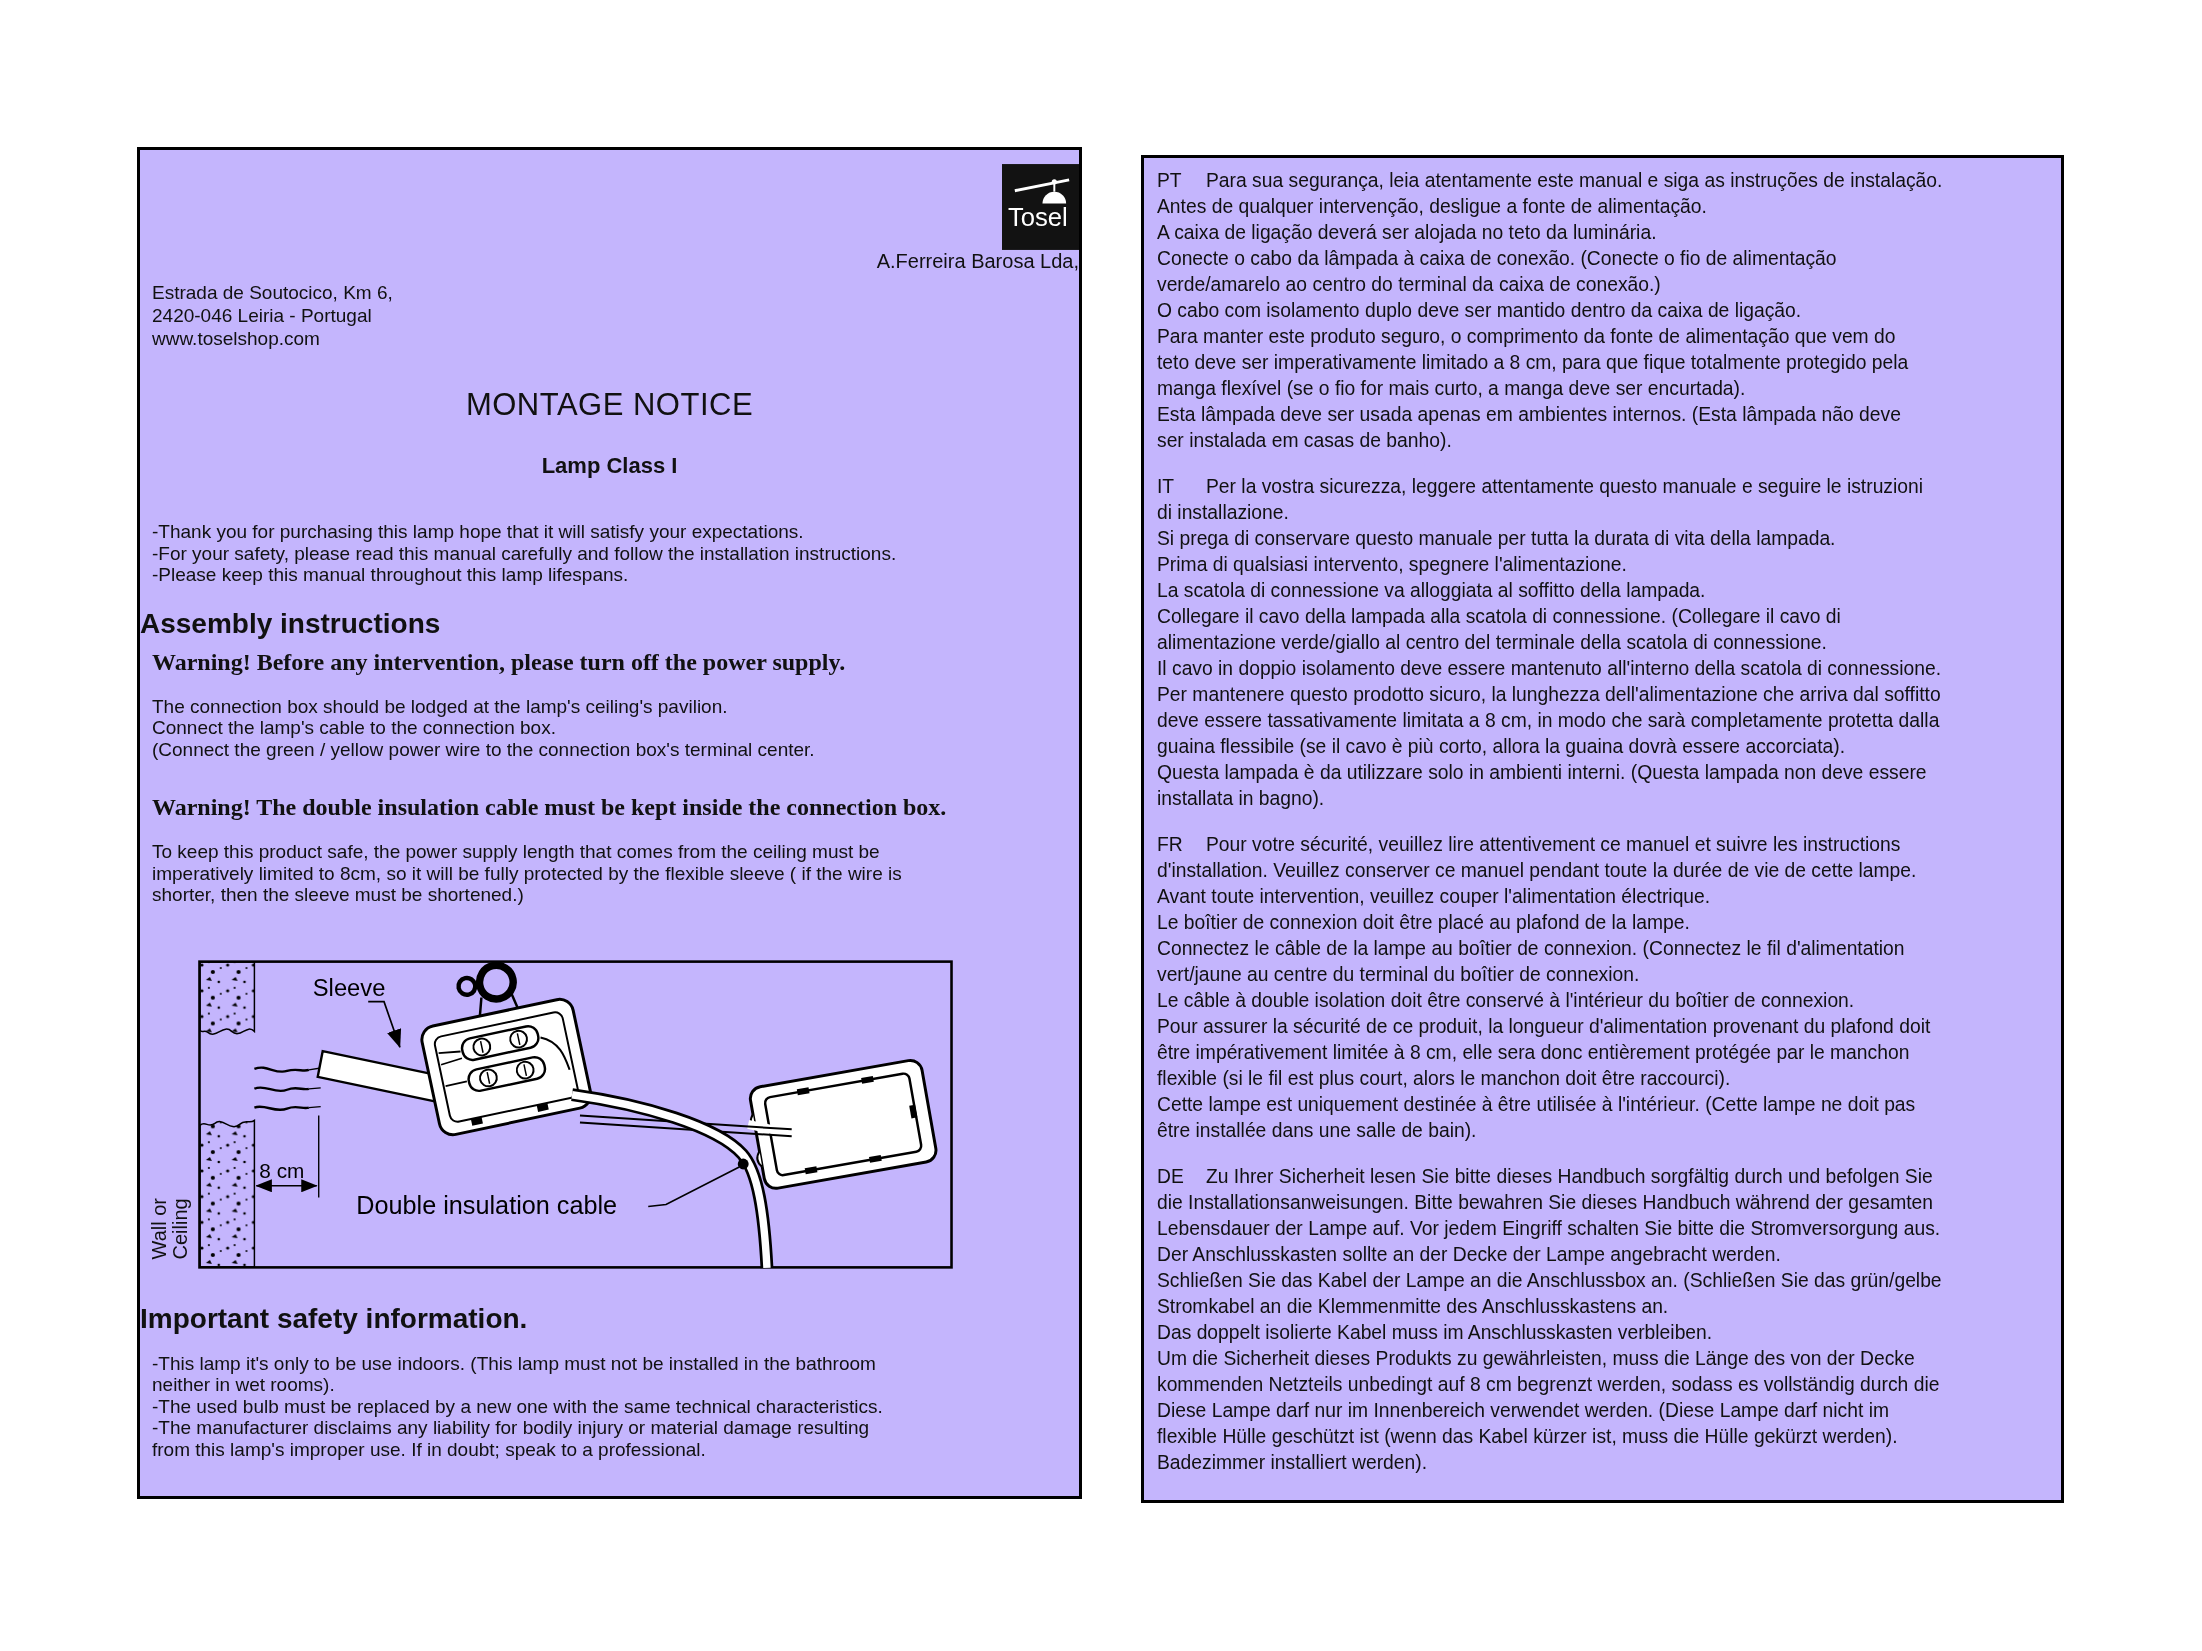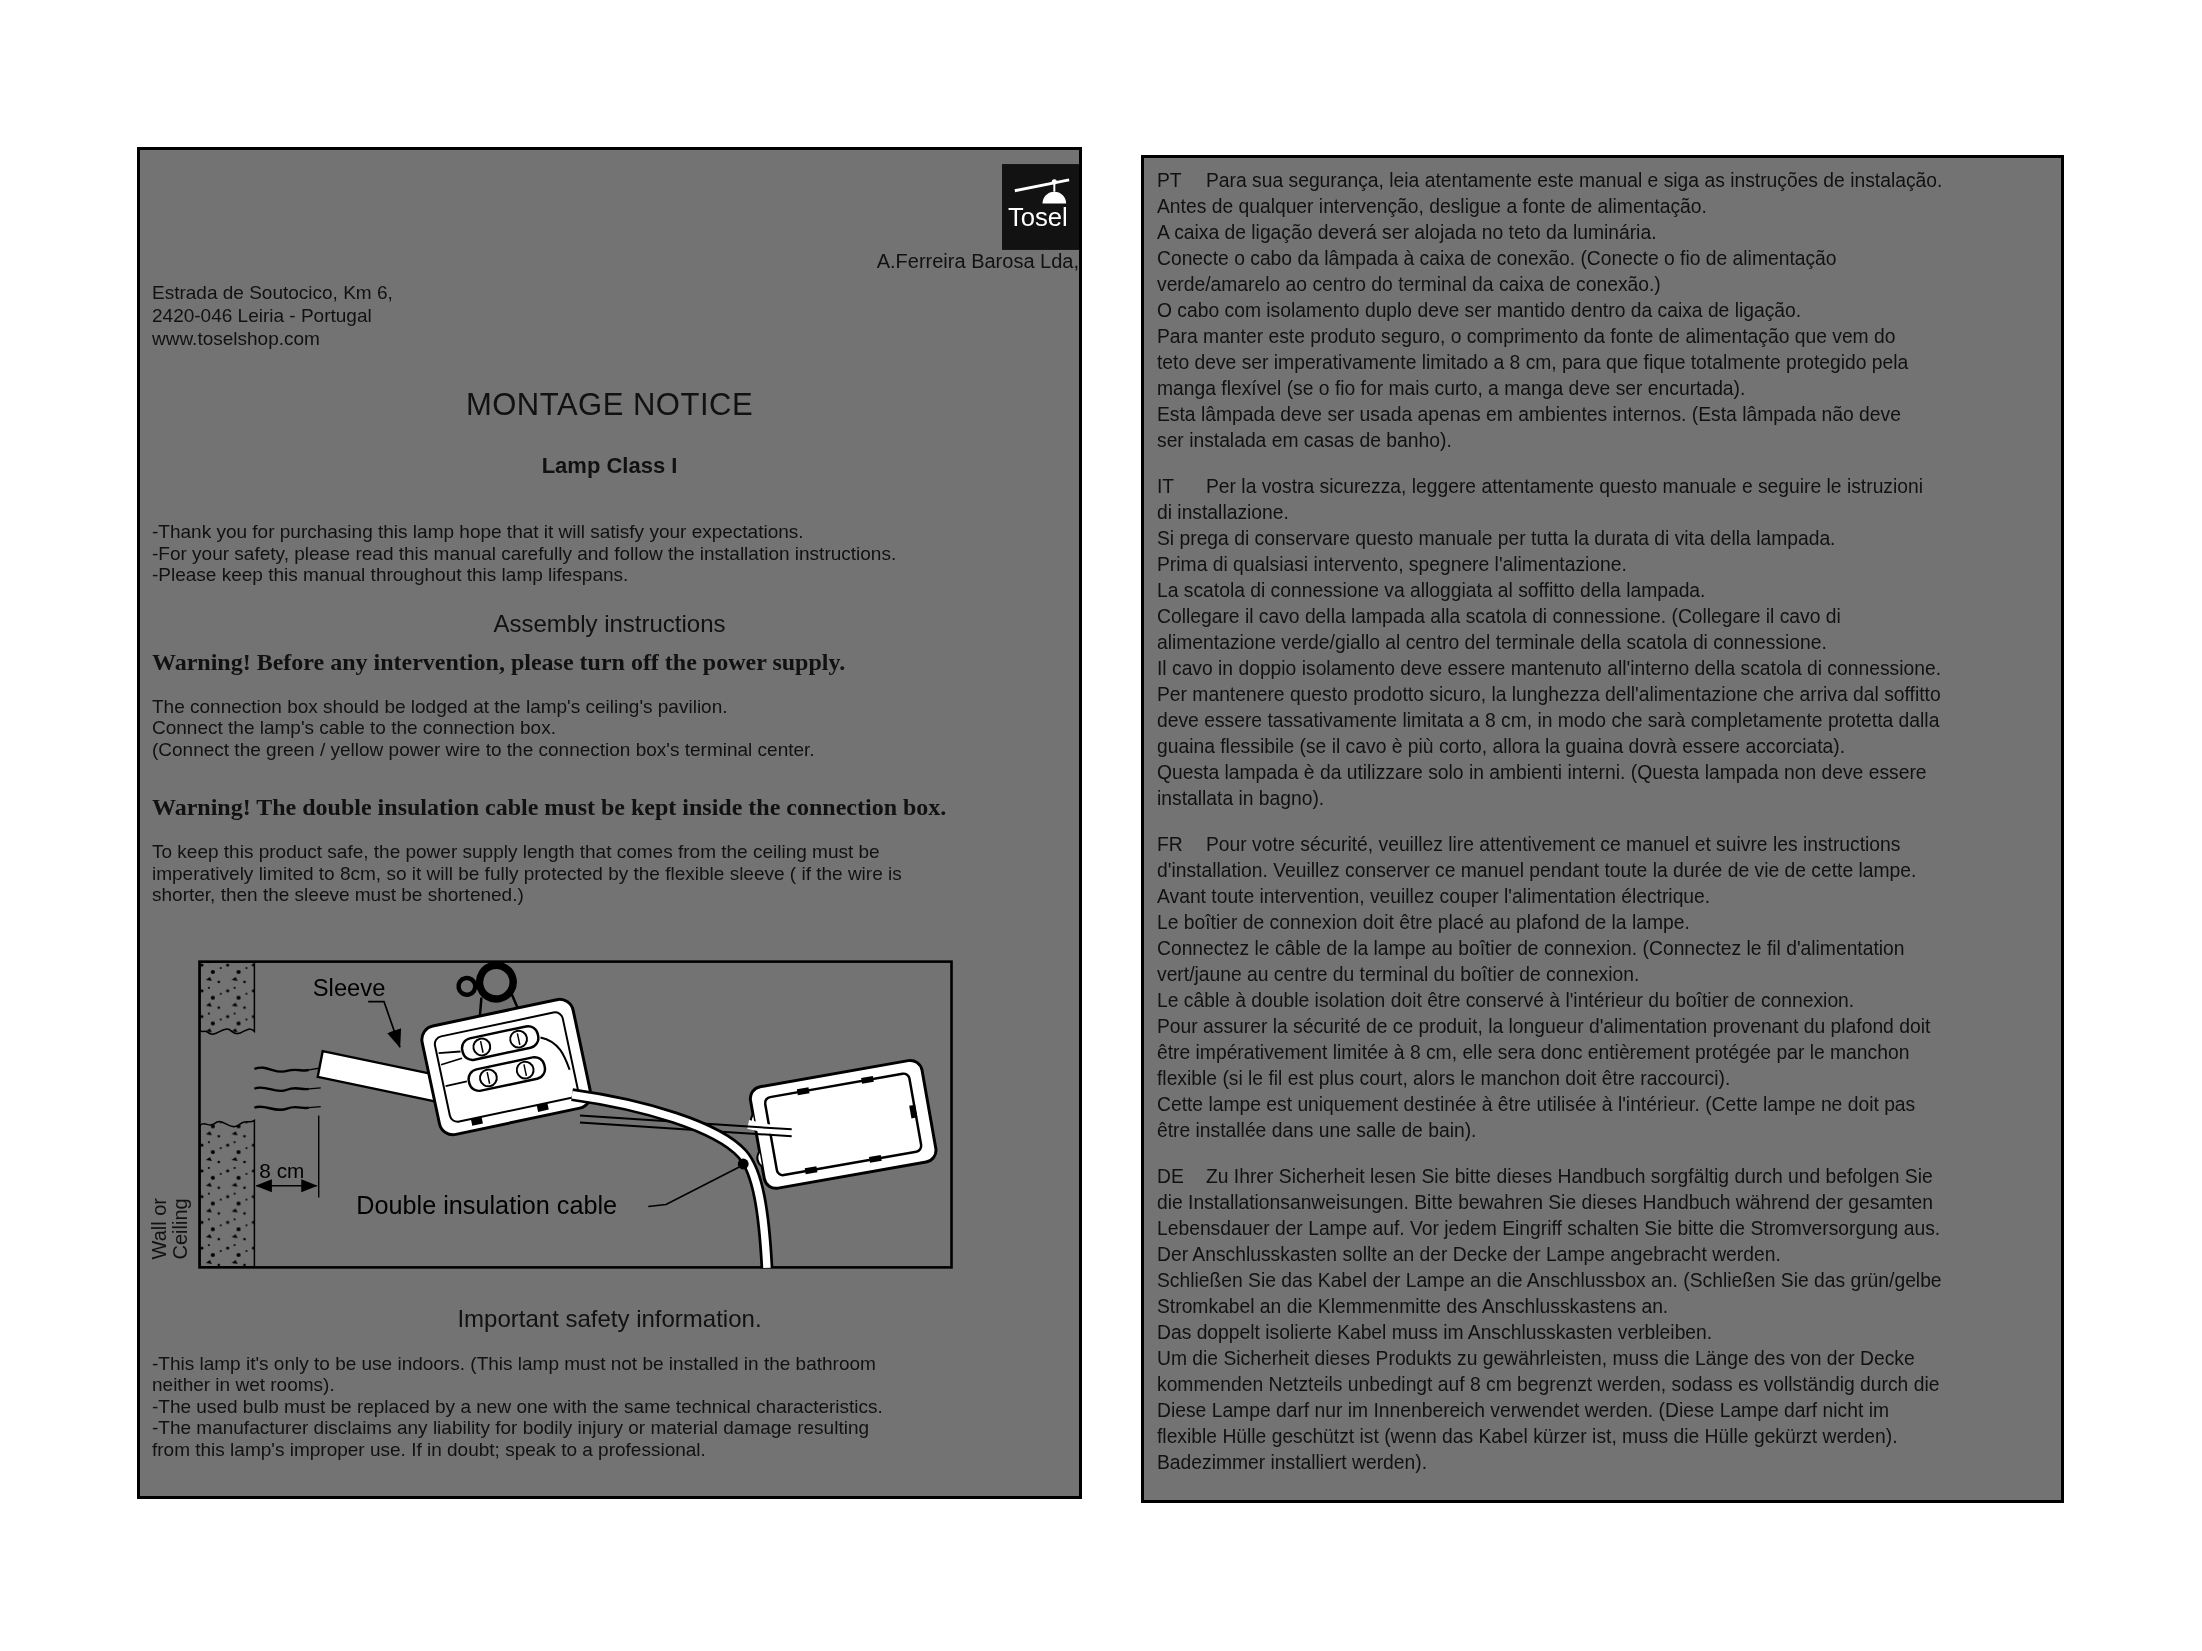--- a/index.html
+++ b/index.html
@@ -1,30 +1,30 @@
 <!DOCTYPE html>
 <html><head>
 <meta charset="utf-8">
 <style>
   html,body{margin:0;padding:0;background:#fff;}
   body{width:2203px;height:1651px;position:relative;font-family:"Liberation Sans",sans-serif;color:#111;}
-  .page-box{position:absolute;border:3px solid #000;background:#737373;box-sizing:border-box;overflow:hidden;}
+  .page-box{position:absolute;border:3px solid #000;background:#c4b5fd;box-sizing:border-box;overflow:hidden;}
   #left-box{left:137px;top:147px;width:945px;height:1352px;}
   #right-box{left:1141px;top:155px;width:923px;height:1348px;padding:10px 14px 0 13px;box-sizing:border-box;}
 
   
   .brand-row{display:flex;align-items:flex-end;margin:14px 0 0 10px;flex-direction:column;}
   .logo{width:77px;height:86px;flex:0 0 auto;}
   .company{font-size:20px;margin-left:7px;margin-bottom:2px;}
   .address{margin:6px 0 0 12px;font-size:19px;line-height:23px;}
   .doc-title{font-size:31px;font-weight:normal;text-align:center;margin:37px 0 0 0;line-height:36px;letter-spacing:0.5px;}
   .doc-subtitle{font-size:22px;font-weight:bold;text-align:center;margin:30px 0 8px 0;line-height:26px;}
   .body-text{font-size:19px;line-height:21.5px;margin-left:12px;white-space:nowrap;}
   .intro{margin-top:42px;}
-  .section-heading{font-size:24px;font-weight:normal;text-align:center;margin:21px 0 0 0;line-height:33px;}
+  .section-heading{font-size:28px;font-weight:bold;text-align:left;margin:21px 0 0 0;line-height:33px;}
   .warn{font-size:24px;font-weight:bold;margin:11px 0 0 12px;line-height:22px;white-space:nowrap;font-family:Liberation Serif, serif;}
   .warn2{margin-top:36px;}
   .para1{margin-top:23px;}
   .para2{margin-top:23px;}
   .safety-heading{margin-top:33px;}
   .safety{margin-top:18px;}
   .figure-wrap{position:relative;margin:54px 0 0 58px;width:755px;height:309px;}
   .figure-wrap svg{display:block;}
   .wall-label{position:absolute;left:-63px;top:244px;width:69px;font-size:20px;line-height:21px;transform:rotate(-90deg);white-space:nowrap;}
 

